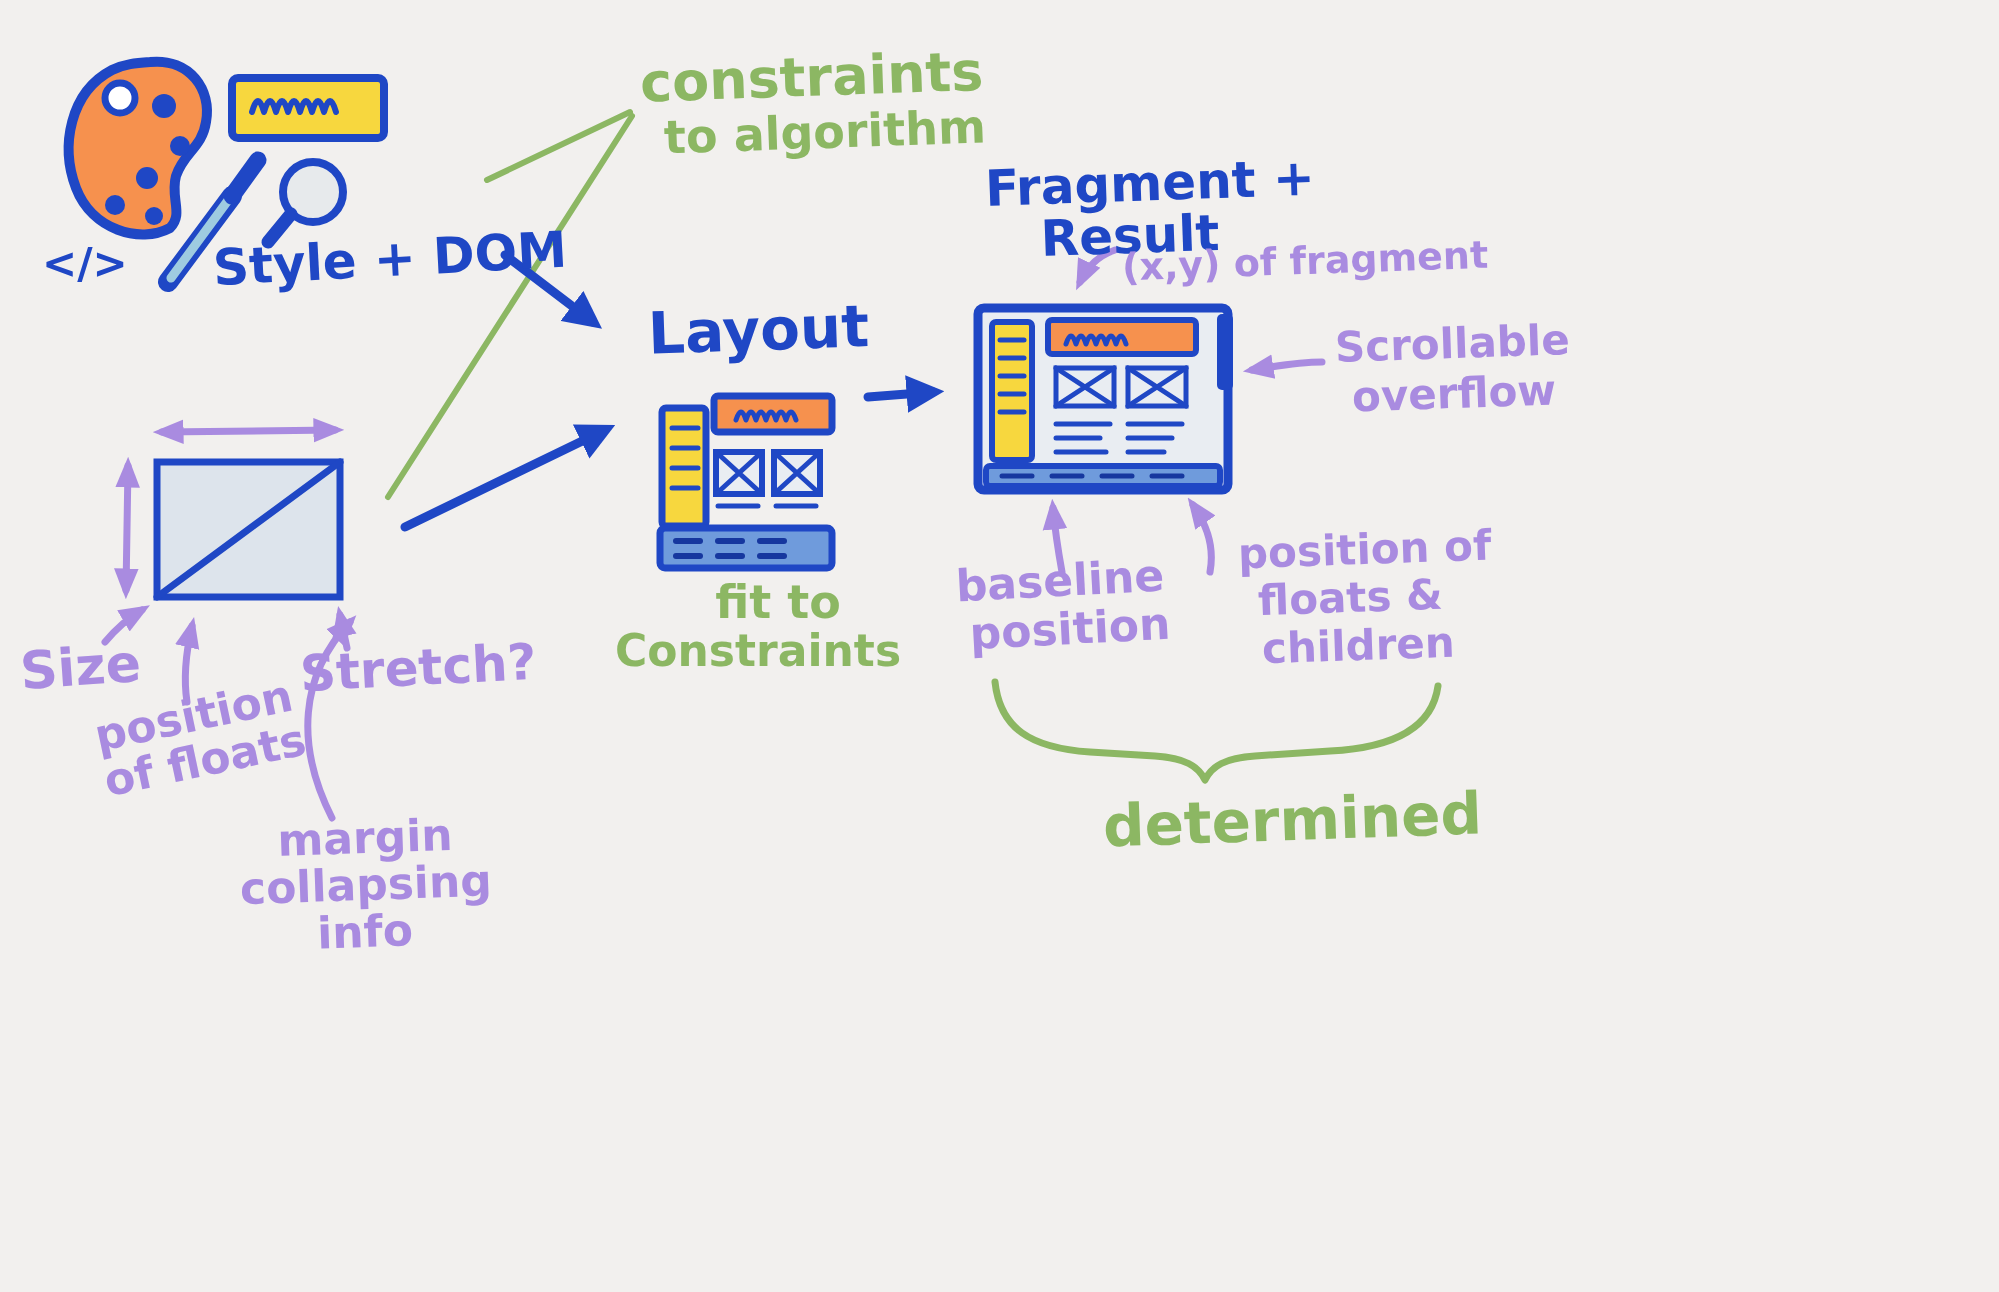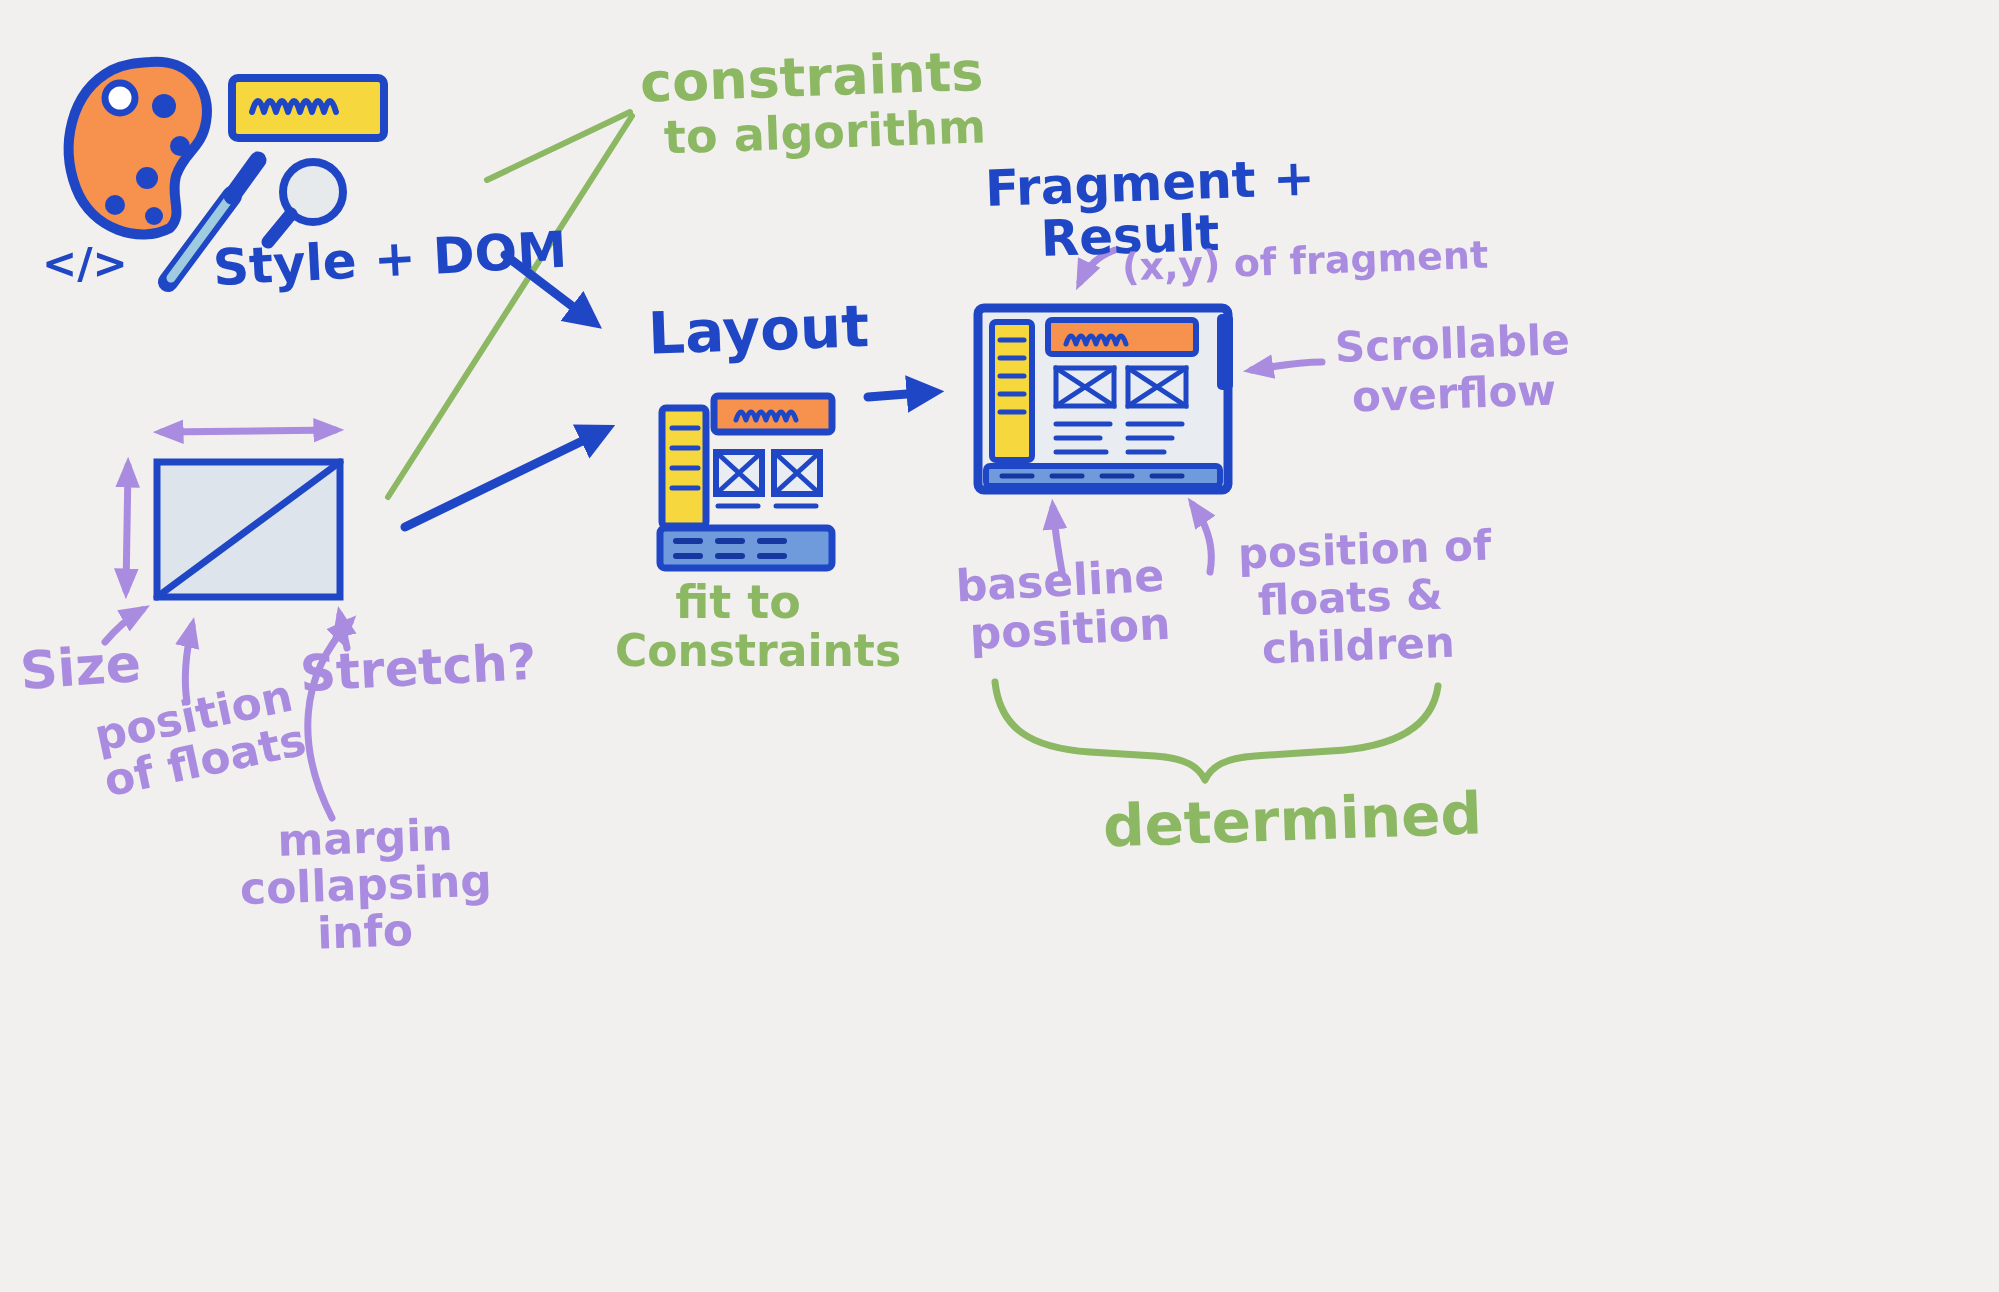--- a/index.html
+++ b/index.html
@@ -162,21 +162,21 @@
   </svg>
 
   <div class="label blue" style="left:42px;top:242px;font-size:42px;">&lt;/&gt;</div>
   <div class="label blue" style="left:213px;top:233px;font-size:50px;transform:rotate(-3deg);">Style + DOM</div>
 
   <div class="label green center" style="left:640px;top:50px;width:330px;font-size:54px;transform:rotate(-2deg);">constraints</div>
   <div class="label green center" style="left:660px;top:108px;width:330px;font-size:46px;transform:rotate(-2deg);">to algorithm</div>
 
   <div class="label blue" style="left:648px;top:300px;font-size:58px;transform:rotate(-2deg);">Layout</div>
 
-  <div class="label green center" style="left:628px;top:578px;width:220px;font-size:46px;">fit to</div>
+  <div class="label green center" style="left:668px;top:578px;width:220px;font-size:46px;">fit to</div>
   <div class="label green center" style="left:615px;top:628px;width:270px;font-size:44px;">Constraints</div>
 
   <div class="label blue center" style="left:985px;top:158px;width:290px;font-size:50px;transform:rotate(-2deg);">Fragment +</div>
   <div class="label blue center" style="left:985px;top:210px;width:290px;font-size:50px;transform:rotate(-2deg);">Result</div>
 
   <div class="label purple" style="left:1122px;top:242px;font-size:38px;transform:rotate(-2deg);">(x,y) of fragment</div>
 
   <div class="label purple" style="left:1335px;top:322px;font-size:42px;transform:rotate(-2deg);">Scrollable</div>
   <div class="label purple" style="left:1352px;top:372px;font-size:42px;transform:rotate(-2deg);">overflow</div>
 

